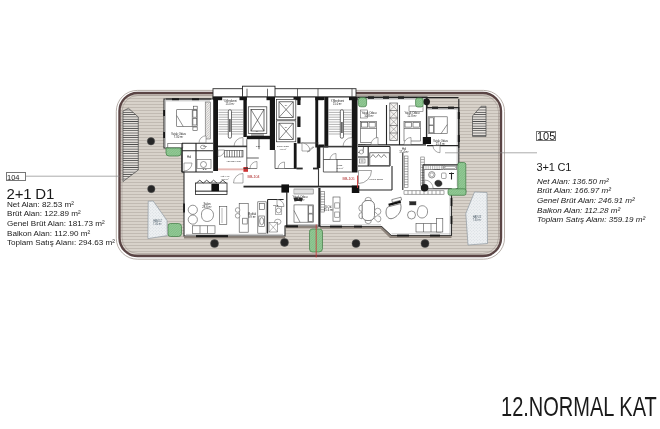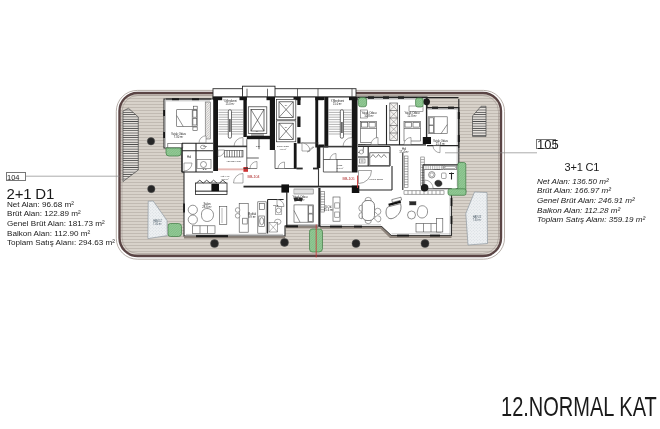--- a/index.html
+++ b/index.html
@@ -548,29 +548,29 @@
 <g font-family="Liberation Sans, sans-serif" fill="#aa2222" font-size="3.6">
   <text x="247.5" y="177.5">BB-104</text>
   <text x="342.5" y="179.8">BB-105</text>
 </g>
 </svg>
 
 <div class="txt" style="left:6px;top:171.5px;width:20px;height:9.5px;border:1px solid #777;font-size:7.5px;line-height:9px;text-align:left;">104</div>
 
 <div class="txt" style="left:6.5px;top:184.5px;font-size:15px;letter-spacing:-0.2px;">2+1 D1</div>
 
-<div class="txt" style="left:7px;top:199.5px;font-size:8.1px;line-height:9.7px;white-space:pre;">Net Alan: 96.68 m²
+<div class="txt" style="left:7px;top:199.5px;font-size:8.1px;line-height:9.7px;white-space:pre;">Net Alan: 82.53 m²
 Brüt Alan: 122.89 m²
 Genel Brüt Alan: 181.73 m²
 Balkon Alan: 112.90 m²
 Toplam Satış Alanı: 294.63 m²</div>
 
-<div class="txt" style="left:536px;top:139px;width:20px;height:9.5px;border:1px solid #777;font-size:13px;line-height:9px;text-align:center;">105</div>
-
-<div class="txt" style="left:536.5px;top:161px;font-size:11px;letter-spacing:-0.2px;margin-left:28px;">3+1 C1</div>
+<div class="txt" style="left:536px;top:131px;width:20px;height:9.5px;border:1px solid #777;font-size:11px;line-height:9px;text-align:center;">105</div>
+
+<div class="txt" style="left:536.5px;top:161px;font-size:11px;letter-spacing:-0.2px;">3+1 C1</div>
 
 <div class="txt" style="left:537px;top:176.5px;font-size:8.1px;line-height:9.7px;white-space:pre;font-style:italic;">Net Alan: 136.50 m²
 Brüt Alan: 166.97 m²
 Genel Brüt Alan: 246.91 m²
 Balkon Alan: 112.28 m²
 Toplam Satış Alanı: 359.19 m²</div>
 
 <div class="txt" style="left:501px;top:391px;font-size:28px;white-space:nowrap;transform:scaleX(0.715);transform-origin:left top;">12.NORMAL KAT</div>
 </div>
 

